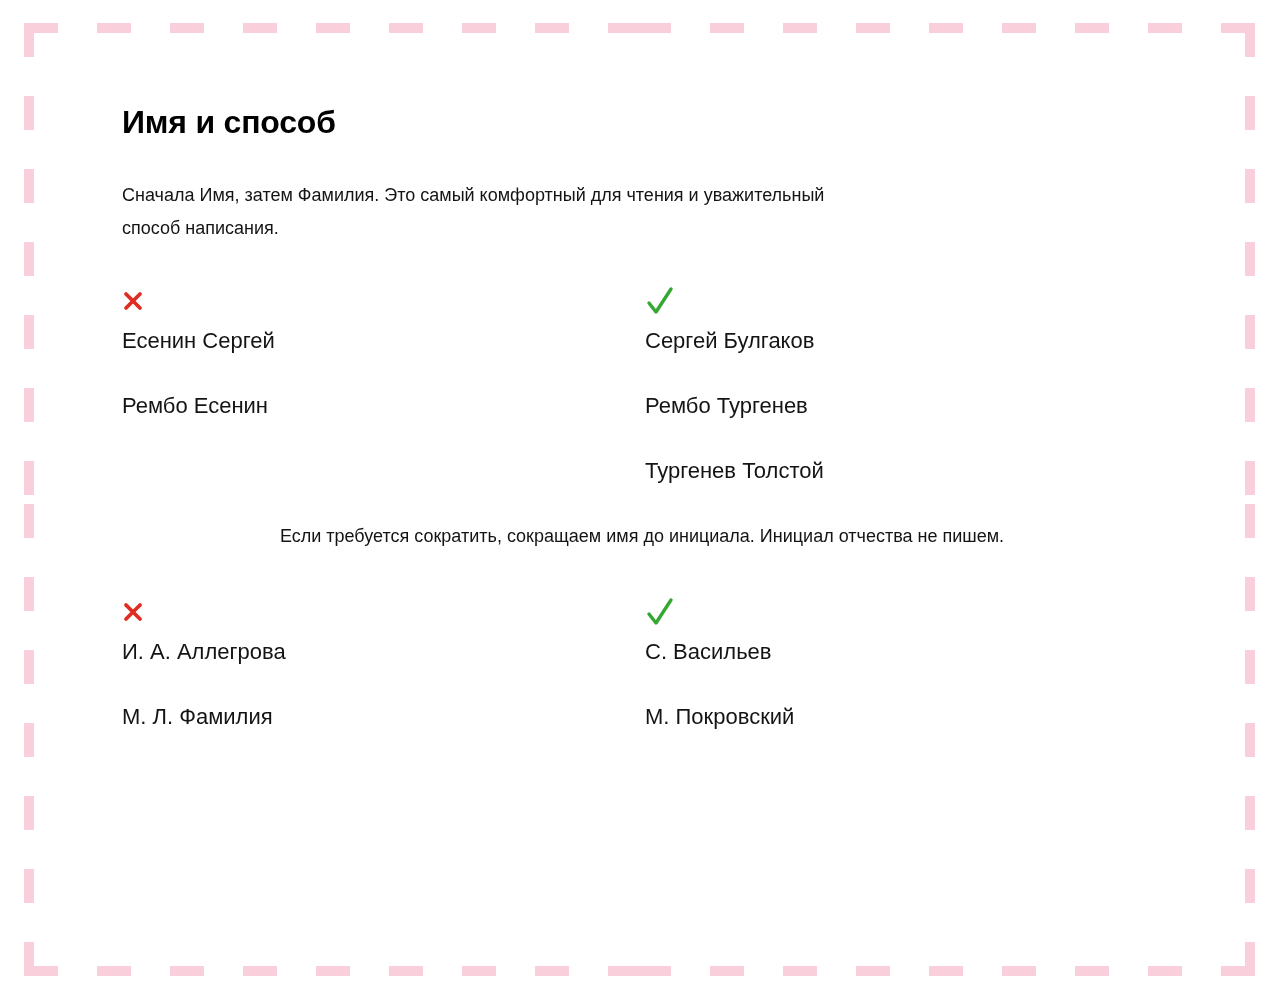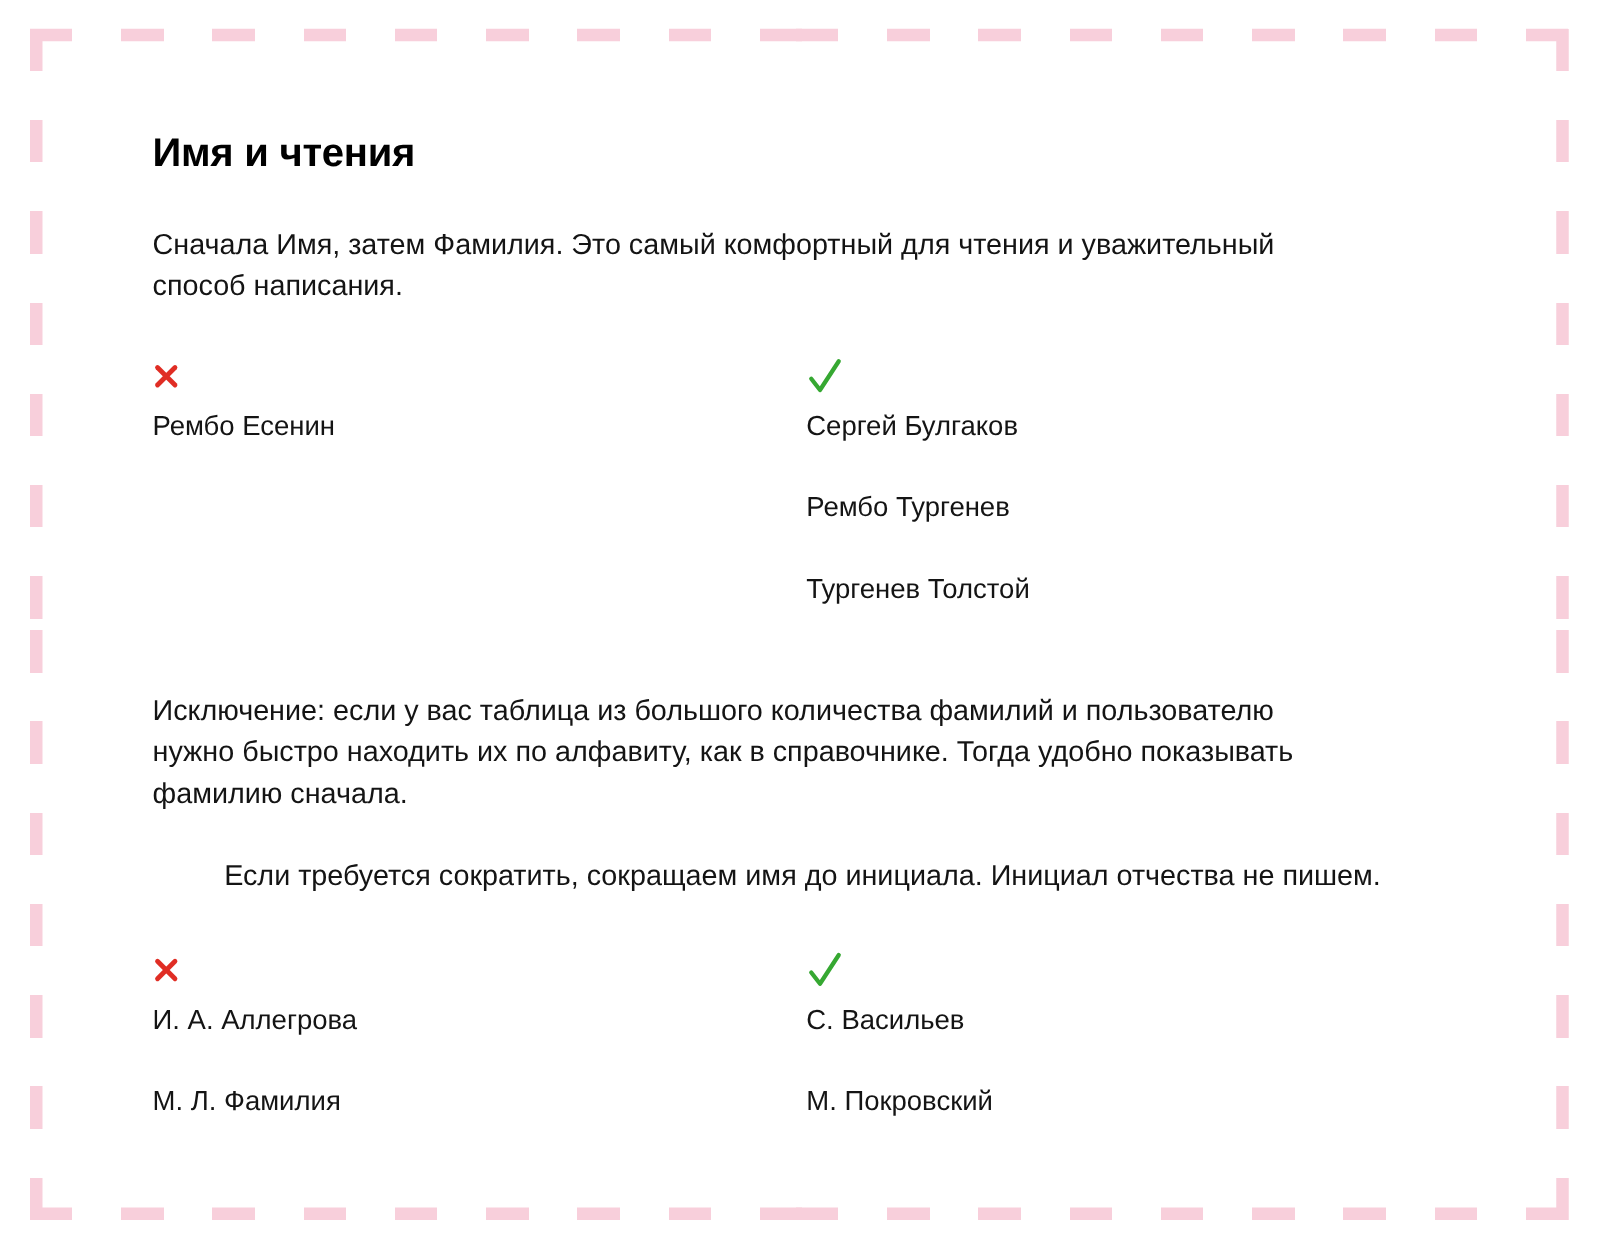--- a/index.html
+++ b/index.html
@@ -49,21 +49,21 @@
     width:1040px;
   }
   h1.title{
     margin:102px 0 0 0;
     font-size:32px;line-height:40px;
     font-weight:700;
     color:var(--c-title,#000);
     letter-spacing:-0.2px;
   }
   .para{
-    font-size:23px;
+    font-size:18px;
     color:var(--c-text,#111);
     max-width:1040px;
   }
   .para .line{line-height:33px;white-space:nowrap;}
   .para-intro{margin-top:37px;}
   .para-exception{margin-top:65px;}
   .para-initials{margin-top:33px;text-align:center;}
 
   .example{
     display:grid;
@@ -89,54 +89,50 @@
 
 <div class="frame">
   <div class="edge edge-h edge-top"></div>
   <div class="edge edge-h edge-bottom"></div>
   <div class="edge edge-v edge-left"></div>
   <div class="edge edge-v edge-right"></div>
 </div>
 
 <div class="content">
 
-  <h1 class="title">Имя и чтения</h1>
+  <h1 class="title">Имя и способ</h1>
 
   <div class="para para-intro">
     <div class="line">Сначала Имя, затем Фамилия. Это самый комфортный для чтения и уважительный</div>
     <div class="line">способ написания.</div>
   </div>
 
   <div class="example example-1">
     <div class="col">
       <div class="icon-row">
         <svg width="22" height="22" viewBox="0 0 22 22">
           <line x1="4" y1="4" x2="18" y2="18" stroke="#e02d24" stroke-width="3.8" stroke-linecap="round"></line>
           <line x1="18" y1="4" x2="4" y2="18" stroke="#e02d24" stroke-width="3.8" stroke-linecap="round"></line>
         </svg>
       </div>
+      <div class="name">Есенин Сергей</div>
       <div class="name">Рембо Есенин</div>
     </div>
     <div class="col">
       <div class="icon-row">
         <svg width="30" height="32" viewBox="0 0 30 32">
           <polyline points="4,18 11,27 26,4" fill="none" stroke="#36a832" stroke-width="3.4" stroke-linecap="round" stroke-linejoin="round"></polyline>
         </svg>
       </div>
       <div class="name">Сергей Булгаков</div>
       <div class="name">Рембо Тургенев</div>
       <div class="name">Тургенев Толстой</div>
     </div>
   </div>
 
-  <div class="para para-exception">
-    <div class="line">Исключение: если у вас таблица из большого количества фамилий и пользователю</div>
-    <div class="line">нужно быстро находить их по алфавиту, как в справочнике. Тогда удобно показывать</div>
-    <div class="line">фамилию сначала.</div>
-  </div>
 
   <div class="para para-initials">
     <div class="line">Если требуется сократить, сокращаем имя до инициала. Инициал отчества не пишем.</div>
   </div>
 
   <div class="example example-2">
     <div class="col">
       <div class="icon-row">
         <svg width="22" height="22" viewBox="0 0 22 22">
           <line x1="4" y1="4" x2="18" y2="18" stroke="#e02d24" stroke-width="3.8" stroke-linecap="round"></line>

